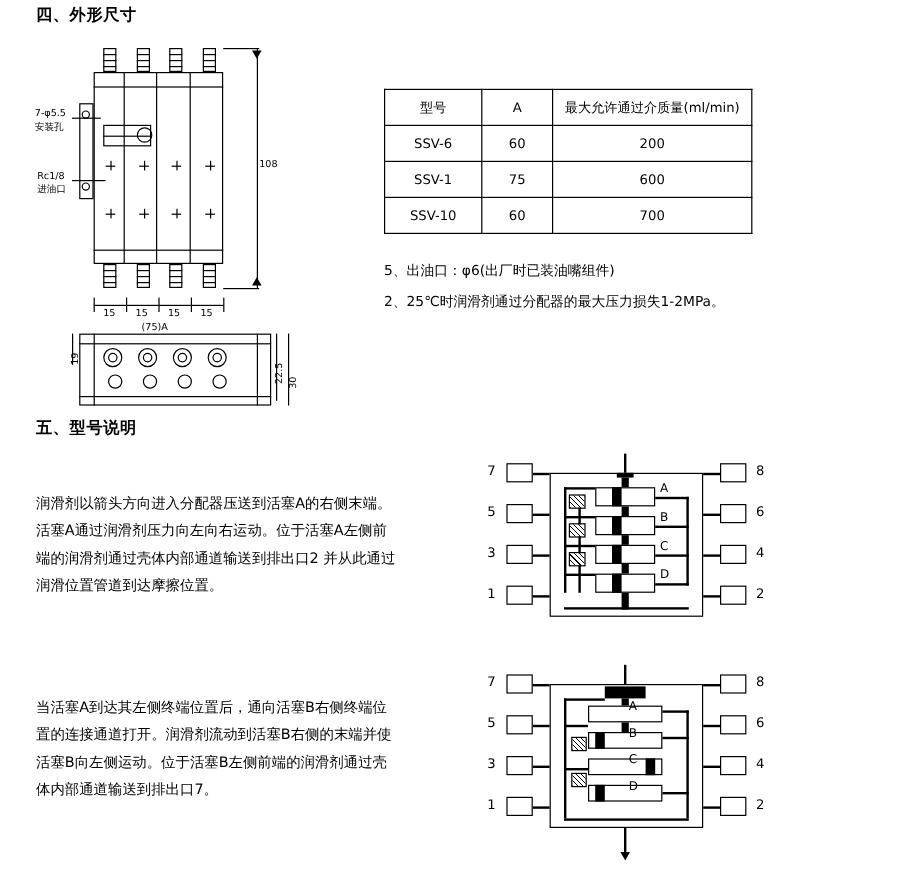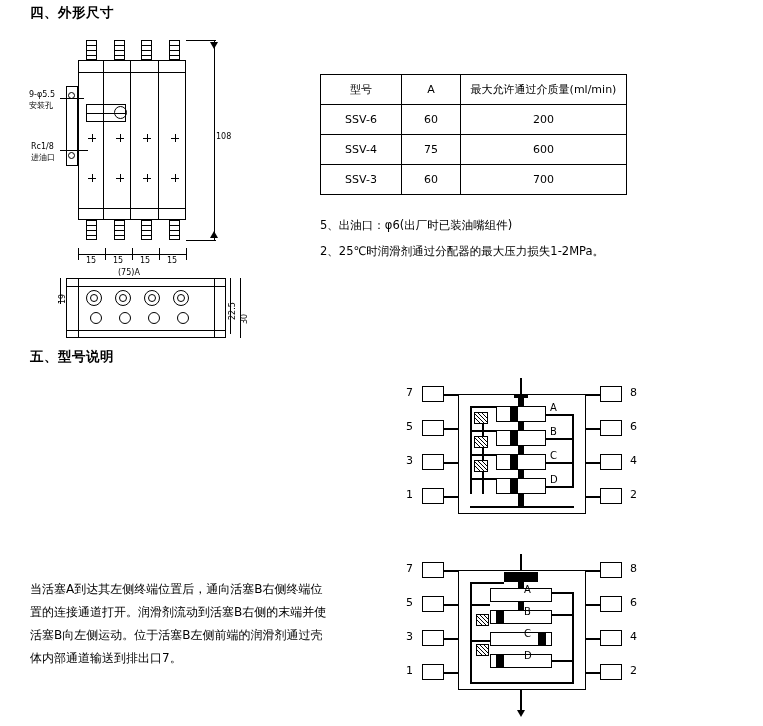--- a/index.html
+++ b/index.html
@@ -179,60 +179,61 @@
     <div class="circle" style="left:147px;top:284px;width:12px;height:12px;"></div>
 
     <div class="ln v1" style="left:30px;top:250px;height:26px;"></div>
     <div class="dimtxt rot" style="left:28px;top:276px;transform:rotate(-90deg);">19</div>
 
     <div class="ln v1" style="left:200px;top:250px;height:56px;"></div>
     <div class="ln v1" style="left:210px;top:250px;height:60px;"></div>
     <div class="dimtxt rot" style="left:198px;top:292px;transform:rotate(-90deg);">22.5</div>
     <div class="dimtxt rot" style="left:210px;top:296px;transform:rotate(-90deg);">30</div>
 
-    <div class="lbl" style="left:-1px;top:62px;">9-φ5.5</div>
+    <div class="lbl" style="left:-1px;top:62px;">7-φ5.5</div>
     <div class="lbl" style="left:-1px;top:72px;">安装孔</div>
     <div class="lbl" style="left:1px;top:114px;">Rc1/8</div>
     <div class="lbl" style="left:1px;top:124px;">进油口</div>
   </div>
 
   <table class="spec">
     <thead>
       <tr>
         <th>型号</th>
         <th>A</th>
         <th>最大允许通过介质量(ml/min)</th>
       </tr>
     </thead>
     <tbody>
       <tr>
         <td>SSV-6</td>
         <td>60</td>
         <td>200</td>
       </tr>
       <tr>
-        <td>SSV-4</td>
+        <td>SSV-1</td>
         <td>75</td>
         <td>600</td>
       </tr>
       <tr>
-        <td>SSV-3</td>
+        <td>SSV-10</td>
         <td>60</td>
         <td>700</td>
       </tr>
     </tbody>
   </table>
 
   <div class="notes">
     <div>5、出油口：φ6(出厂时已装油嘴组件)</div>
     <div>2、25℃时润滑剂通过分配器的最大压力损失1-2MPa。</div>
   </div>
 
   <div class="sec-title" id="sec2-title">五、型号说明</div>
 
+  <div class="para" id="para1">润滑剂以箭头方向进入分配器压送到活塞A的右侧末端。活塞A通过润滑剂压力向左向右运动。位于活塞A左侧前端的润滑剂通过壳体内部通道输送到排出口2 并从此通过润滑位置管道到达摩擦位置。</div>
   <div class="para" id="para2">当活塞A到达其左侧终端位置后，通向活塞B右侧终端位置的连接通道打开。润滑剂流动到活塞B右侧的末端并使活塞B向左侧运动。位于活塞B左侧前端的润滑剂通过壳体内部通道输送到排出口7。</div>
 
   <div class="schem" id="schematic-1" style="left:400px;top:372px;width:330px;height:170px;">
 
     <div class="sline" style="left:120px;top:6px;width:2px;height:26px;"></div>
     <div class="arrow-d" style="left:117px;top:28px;"></div>
 
     <div class="sbox" style="left:58px;top:22px;width:128px;height:120px;"></div>
 
     <div class="sline" style="left:114px;top:22px;width:14px;height:4px;background:#000;"></div>

